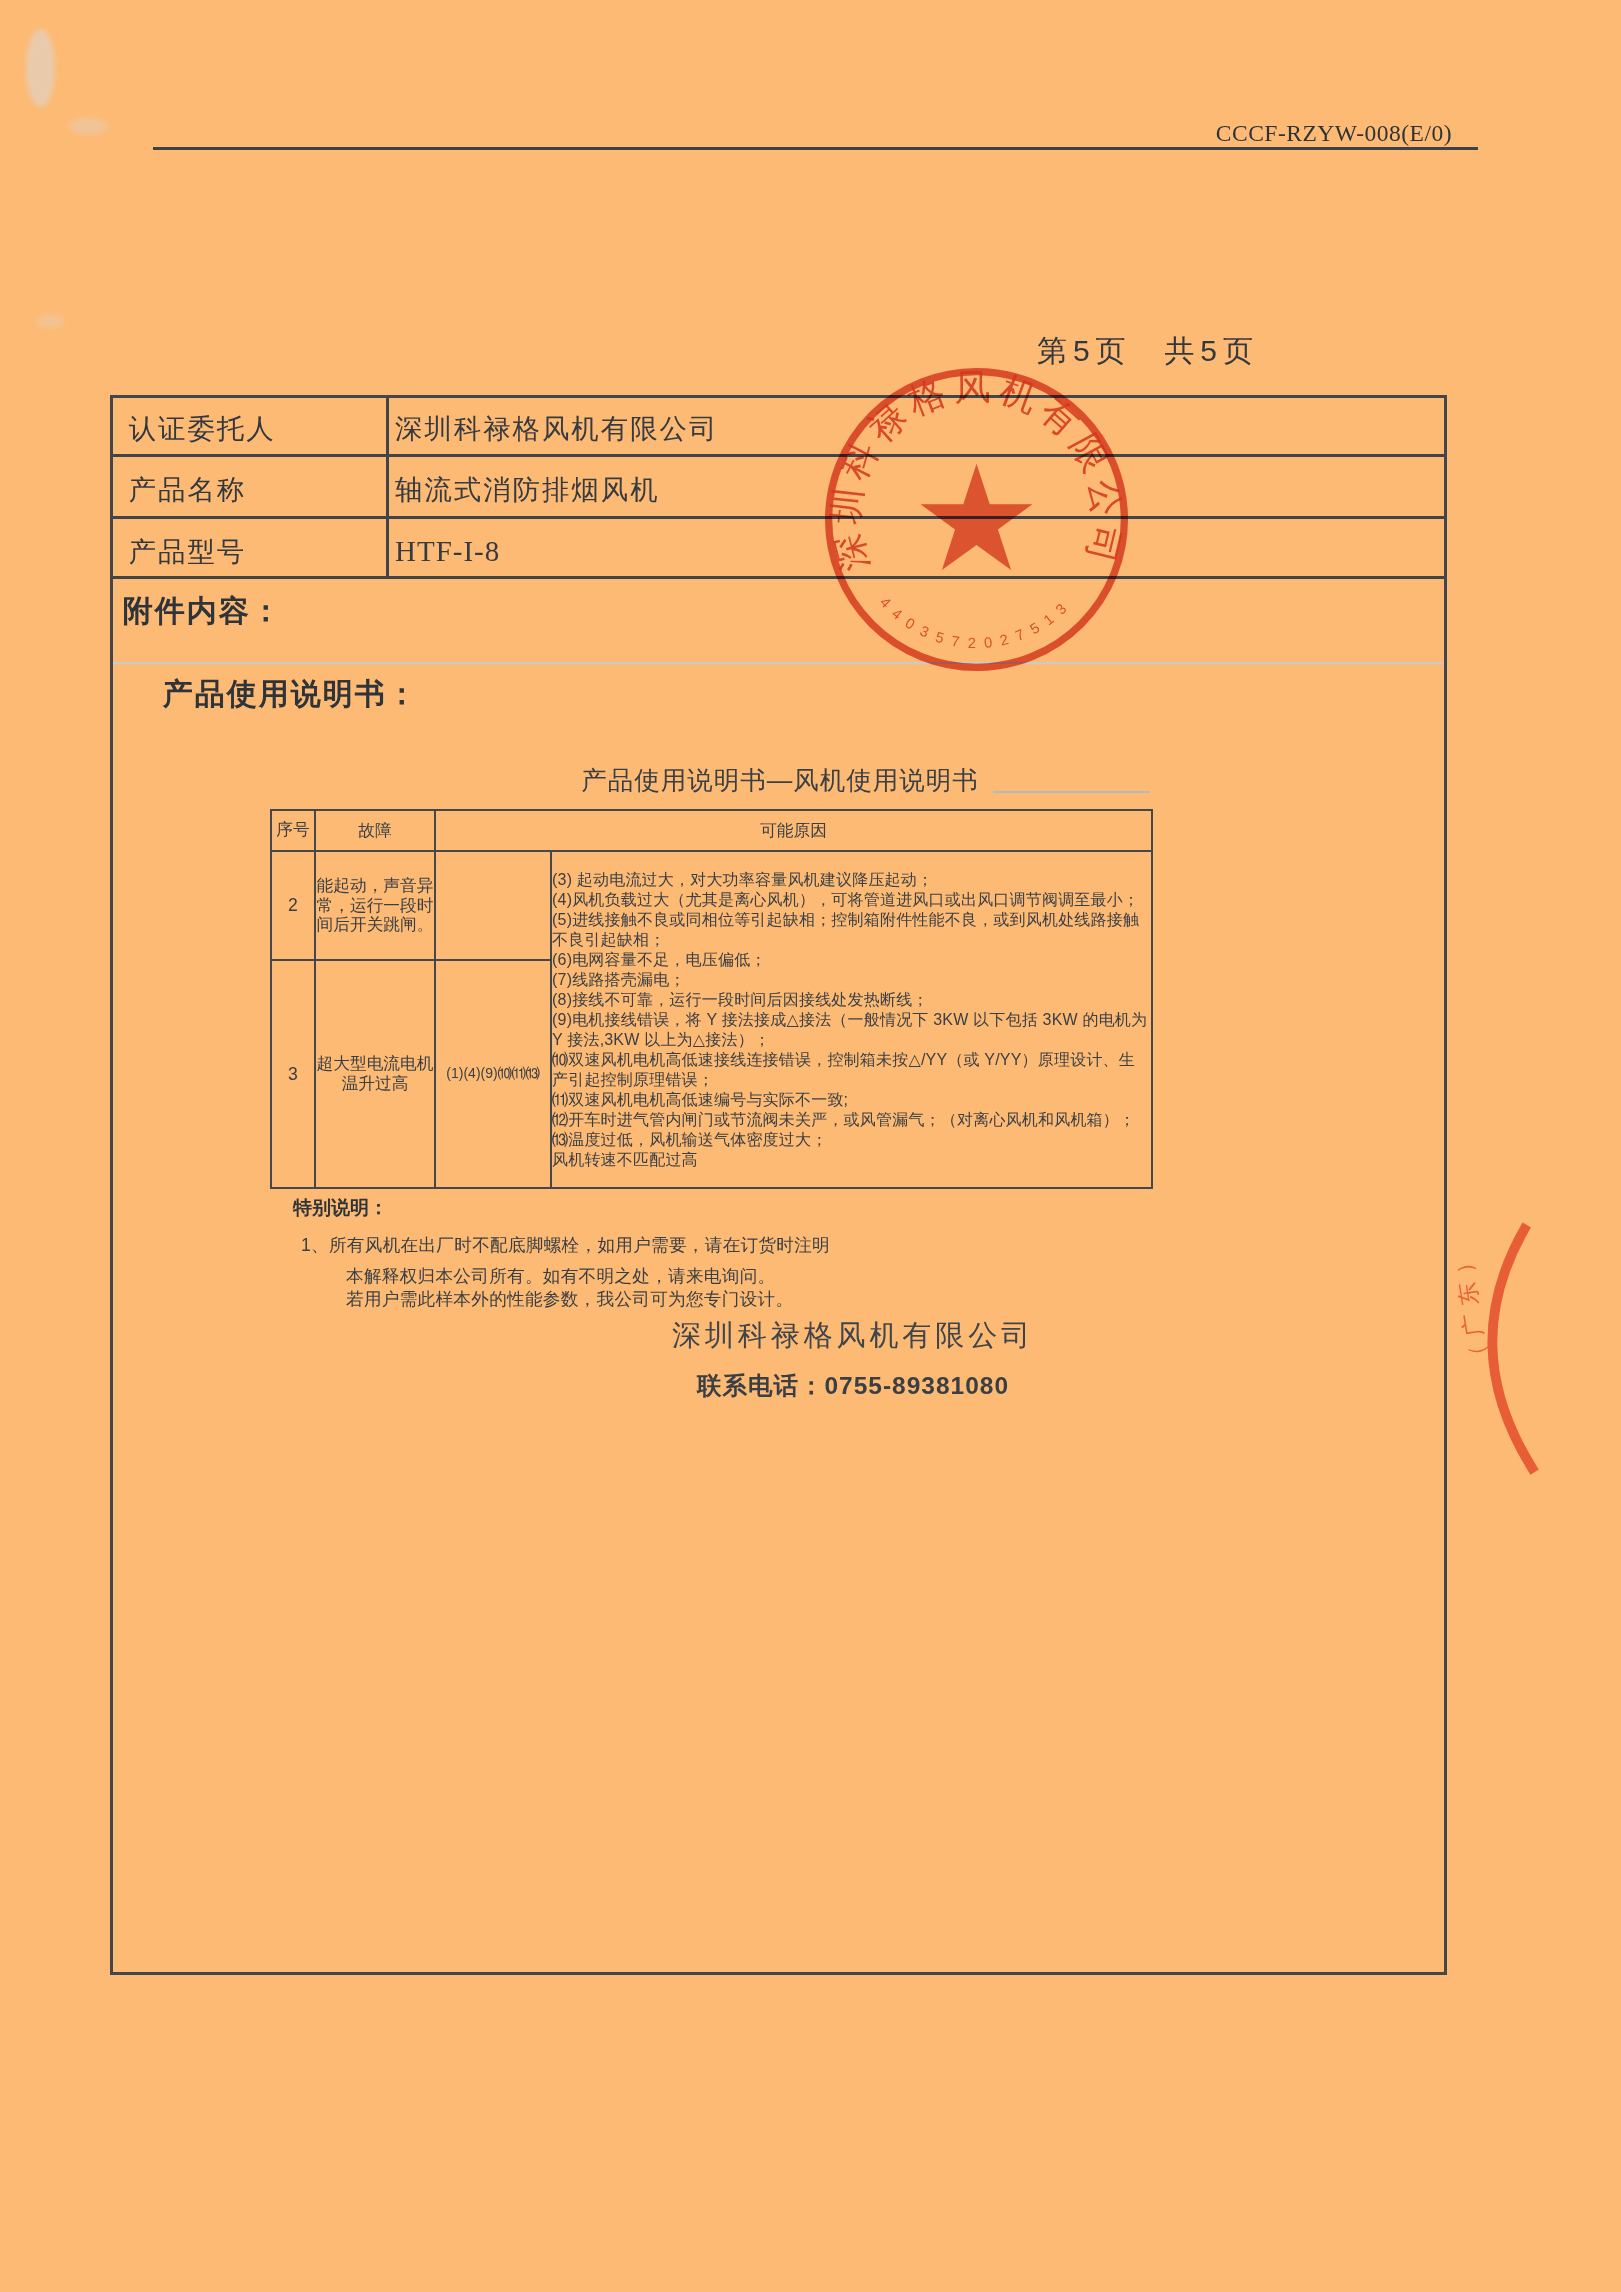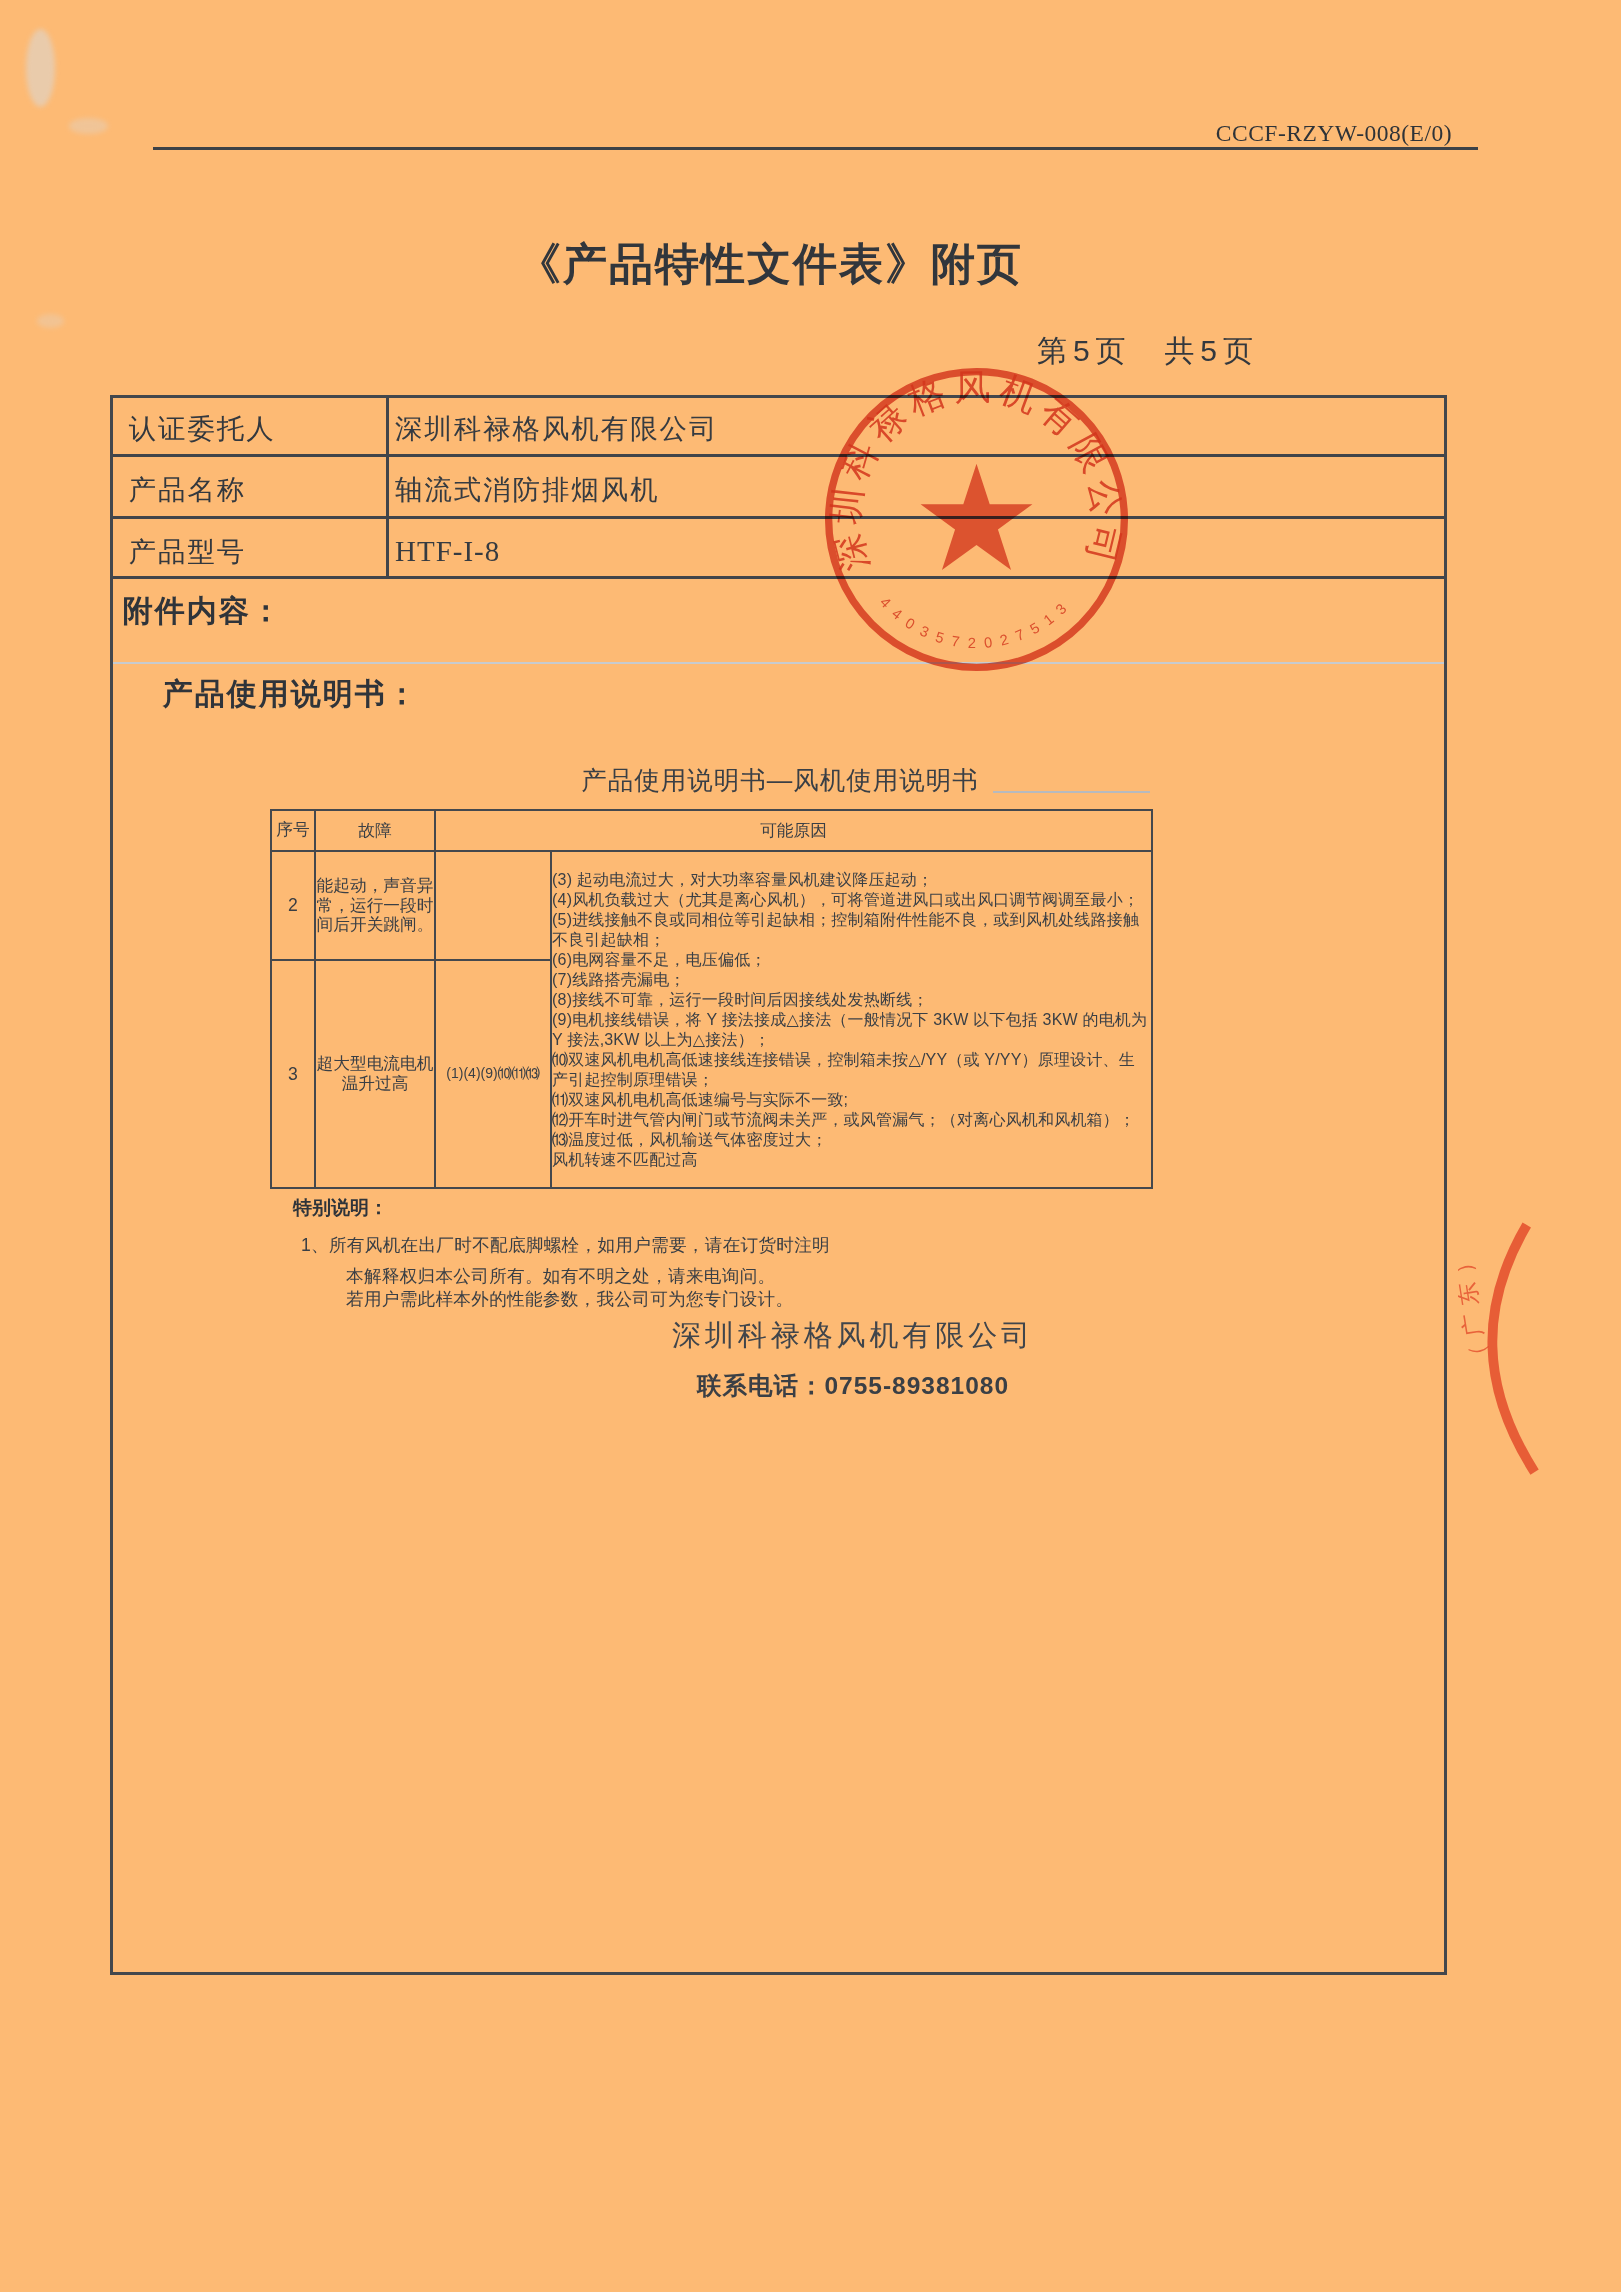--- a/index.html
+++ b/index.html
@@ -61,21 +61,20 @@
 <body>
 
 <div class="page">
 
   <div class="smudge" style="left:25.5px;top:29px;width:29px;height:78px;"></div>
   <div class="smudge" style="left:69px;top:118px;width:39px;height:15.7px;opacity:.35;"></div>
   <div class="smudge" style="left:37px;top:314px;width:27.4px;height:13.7px;opacity:.3;"></div>
 
   <div class="doc-code serif">CCCF-RZYW-008(E/0)</div>
   <div class="header-rule"></div>
-  <h1 class="doc-title">《产品特性文件表》附页</h1>
   <div class="page-info">
     <span>第5页</span><span class="gap"></span><span>共5页</span>
   </div>
 
   <div class="outer-box">
 
     <div class="hline" style="top:56px;"></div>
     <div class="hline" style="top:118px;"></div>
     <div class="hline" style="top:178px;"></div>
     <div class="hline faint" style="top:264px;"></div>

